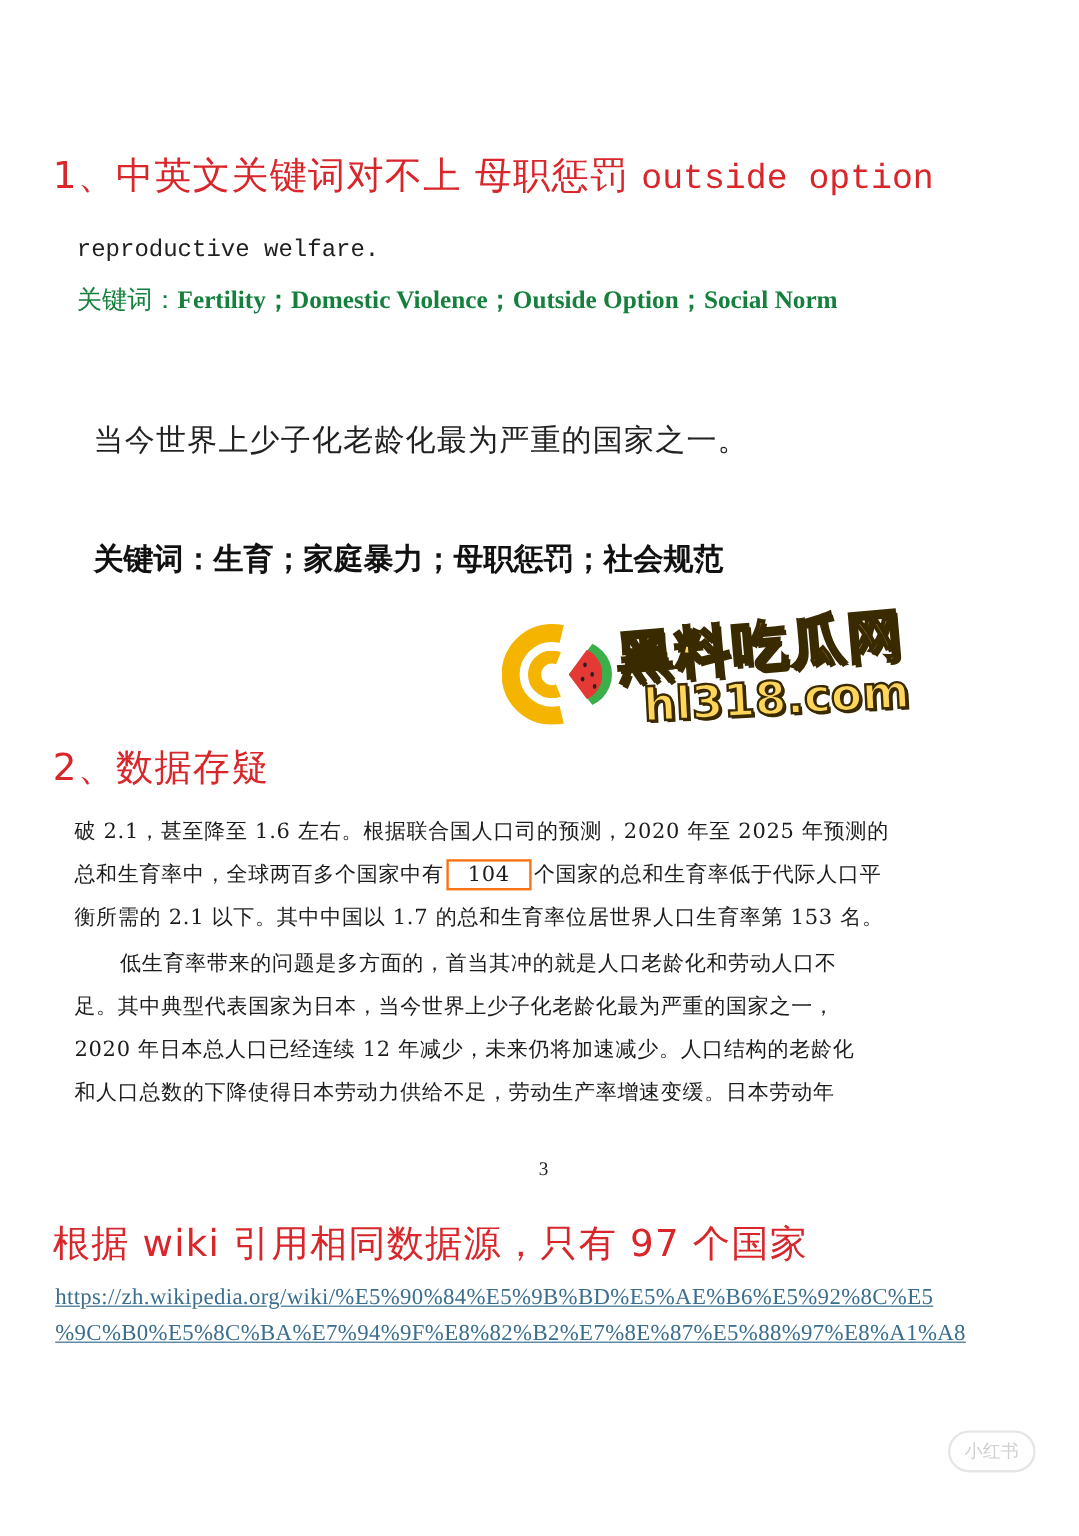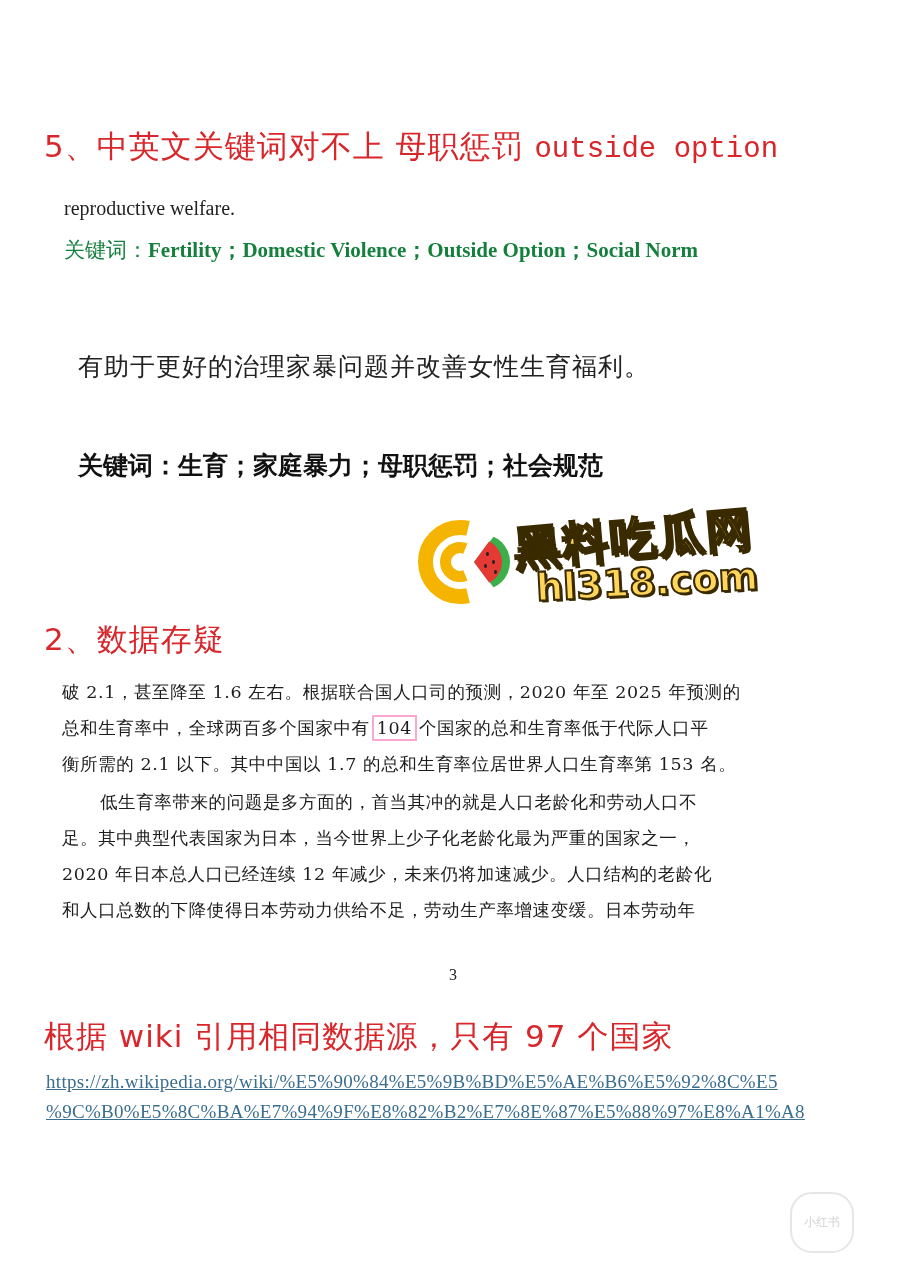--- a/index.html
+++ b/index.html
@@ -6,27 +6,27 @@
   body {
     width: 899px; height: 1280px; background: #ffffff; position: relative; overflow: hidden;
     font-family: "DejaVu Serif", "Liberation Serif", serif; color: #1a1a1a;
   }
   .abs { position: absolute; }
   .red-heading {
     color: #d8262b; font-family: "DejaVu Sans", "Liberation Sans", sans-serif;
     font-size: 31px; letter-spacing: 1px; white-space: nowrap;
   }
   .red-heading .mono { font-family: Liberation Mono, monospace; font-size: 29px; letter-spacing: 0; }
-  .en-line { font-family: Liberation Serif, serif; font-size: 20px; color: #1f1f1f; white-space: nowrap; }
+  .en-line { font-family: Liberation Mono, monospace; font-size: 20px; color: #1f1f1f; white-space: nowrap; }
   .kw-line { font-family: "Liberation Serif", serif; font-size: 21px; font-weight: bold; color: #15803d; white-space: nowrap; }
   .kw-line .zh { font-family: "DejaVu Sans", sans-serif; font-weight: normal; }
   .zh-body { font-family: "DejaVu Sans", sans-serif; font-size: 25px; color: #222; white-space: nowrap; letter-spacing: 1px; }
   .zh-kw { font-family: "DejaVu Sans", sans-serif; font-size: 25px; font-weight: bold; color: #111; white-space: nowrap; }
   .para { font-family: "DejaVu Serif", serif; font-size: 17.5px; color: #1c1c1c; white-space: nowrap; letter-spacing: 0.6px; }
-  .boxed { border: 2px solid #f9a8d4; padding: 1px 3px; margin: 0 2px; }
+  .boxed { border: 2px solid #f97316; padding: 1px 16px; margin: 0 2px; }
   .page-num { font-family: "Liberation Serif", serif; font-size: 16px; color: #222; }
   .link { font-family: "Liberation Serif", serif; font-size: 19px; color: #3a6e8f; text-decoration: underline; white-space: nowrap; letter-spacing: 0.3px; }
   
   .logo-c {
     width: 84px; height: 84px; border-radius: 50%;
     border: 15px solid #f4b400; box-sizing: border-box; position: absolute;
     clip-path: polygon(0 0, 62% 0, 50% 50%, 62% 100%, 0 100%);
   }
   .logo-c-inner {
     width: 40px; height: 40px; border-radius: 50%; border: 11px solid #f4b400; box-sizing: border-box; position: absolute;
@@ -47,38 +47,38 @@
     -webkit-text-stroke: 2px #3a2a00; letter-spacing: 2px; white-space: nowrap; transform: rotate(-5deg);
     text-shadow: 2px 3px 0 #3a2a00;
   }
   .wm-url {
     font-family: "DejaVu Sans", sans-serif; font-weight: bold; font-size: 38px; color: #ffd55a;
     -webkit-text-stroke: 2px #3a2a00; white-space: nowrap; transform: rotate(-3deg);
     text-shadow: 2px 2px 0 #3a2a00;
   }
   .xhs-badge {
     border: 2px solid #e6e6e6; border-radius: 22px; color: #d0d0d0; font-family: "DejaVu Sans", sans-serif;
-    font-size: 12px; padding: 20px 12px;
+    font-size: 15px; padding: 6px 12px;
   }
   .xhs-footer { font-family: "DejaVu Sans", sans-serif; font-size: 19px; color: #e2e2e2; white-space: nowrap; letter-spacing: 1px; }
 </style>
 </head>
 <body>
 
 <div class="abs red-heading" style="left:44px; top:126px;">
-  <span>5、中英文关键词对不上 母职惩罚 </span><span class="mono">outside option</span>
+  <span>1、中英文关键词对不上 母职惩罚 </span><span class="mono">outside option</span>
 </div>
 
 <div class="abs en-line" style="left:64px; top:197px;">reproductive welfare.</div>
 
 <div class="abs kw-line" style="left:64px; top:236px;">
   <span class="zh">关键词：</span><span>Fertility；Domestic Violence；Outside Option；Social Norm</span>
 </div>
 
-<div class="abs zh-body" style="left:78px; top:350px;">有助于更好的治理家暴问题并改善女性生育福利。</div>
+<div class="abs zh-body" style="left:78px; top:350px;">当今世界上少子化老龄化最为严重的国家之一。</div>
 
 <div class="abs zh-kw" style="left:78px; top:449px;">
   <span>关键词：</span><span>生育；家庭暴力；母职惩罚；社会规范</span>
 </div>
 
 <div class="abs" style="left:418px; top:518px; width:110px; height:90px;">
   <div class="logo-c" style="left:0; top:2px;"></div>
   <div class="logo-c-inner" style="left:22px; top:24px;"></div>
   <div class="melon" style="left:56px; top:16px;"></div>
   <div class="melon-flesh" style="left:56px; top:21px;"></div>

